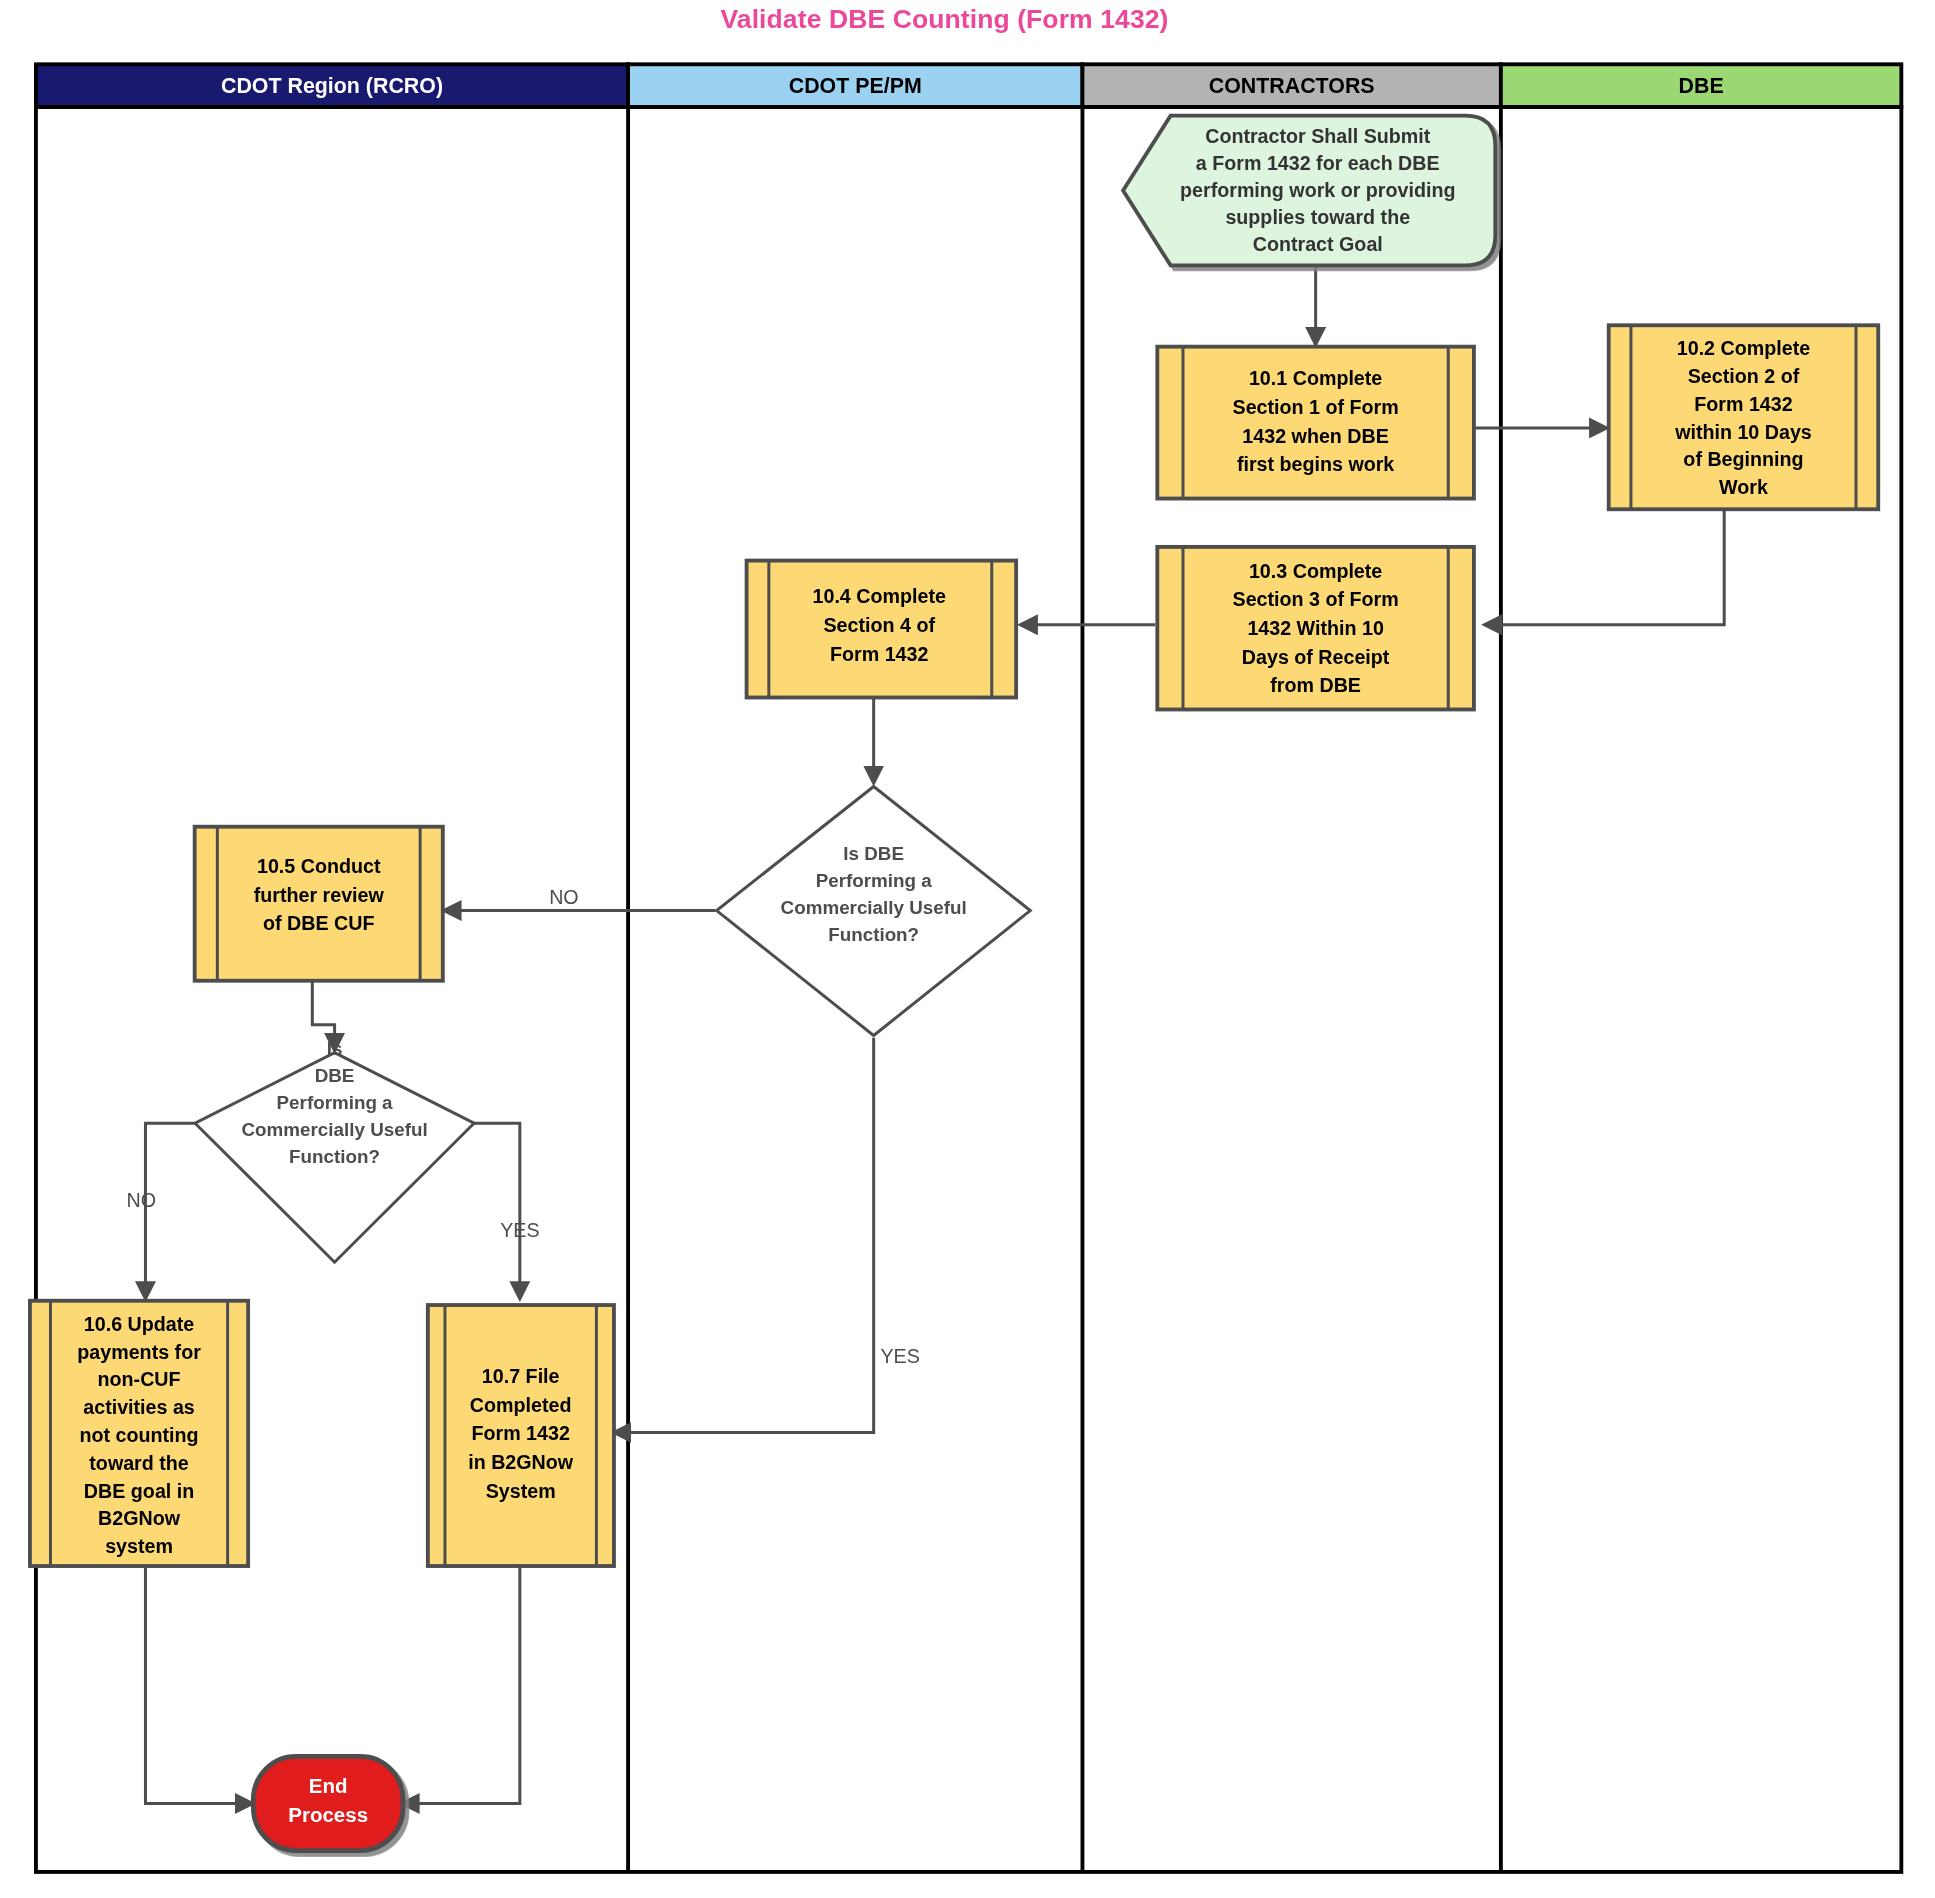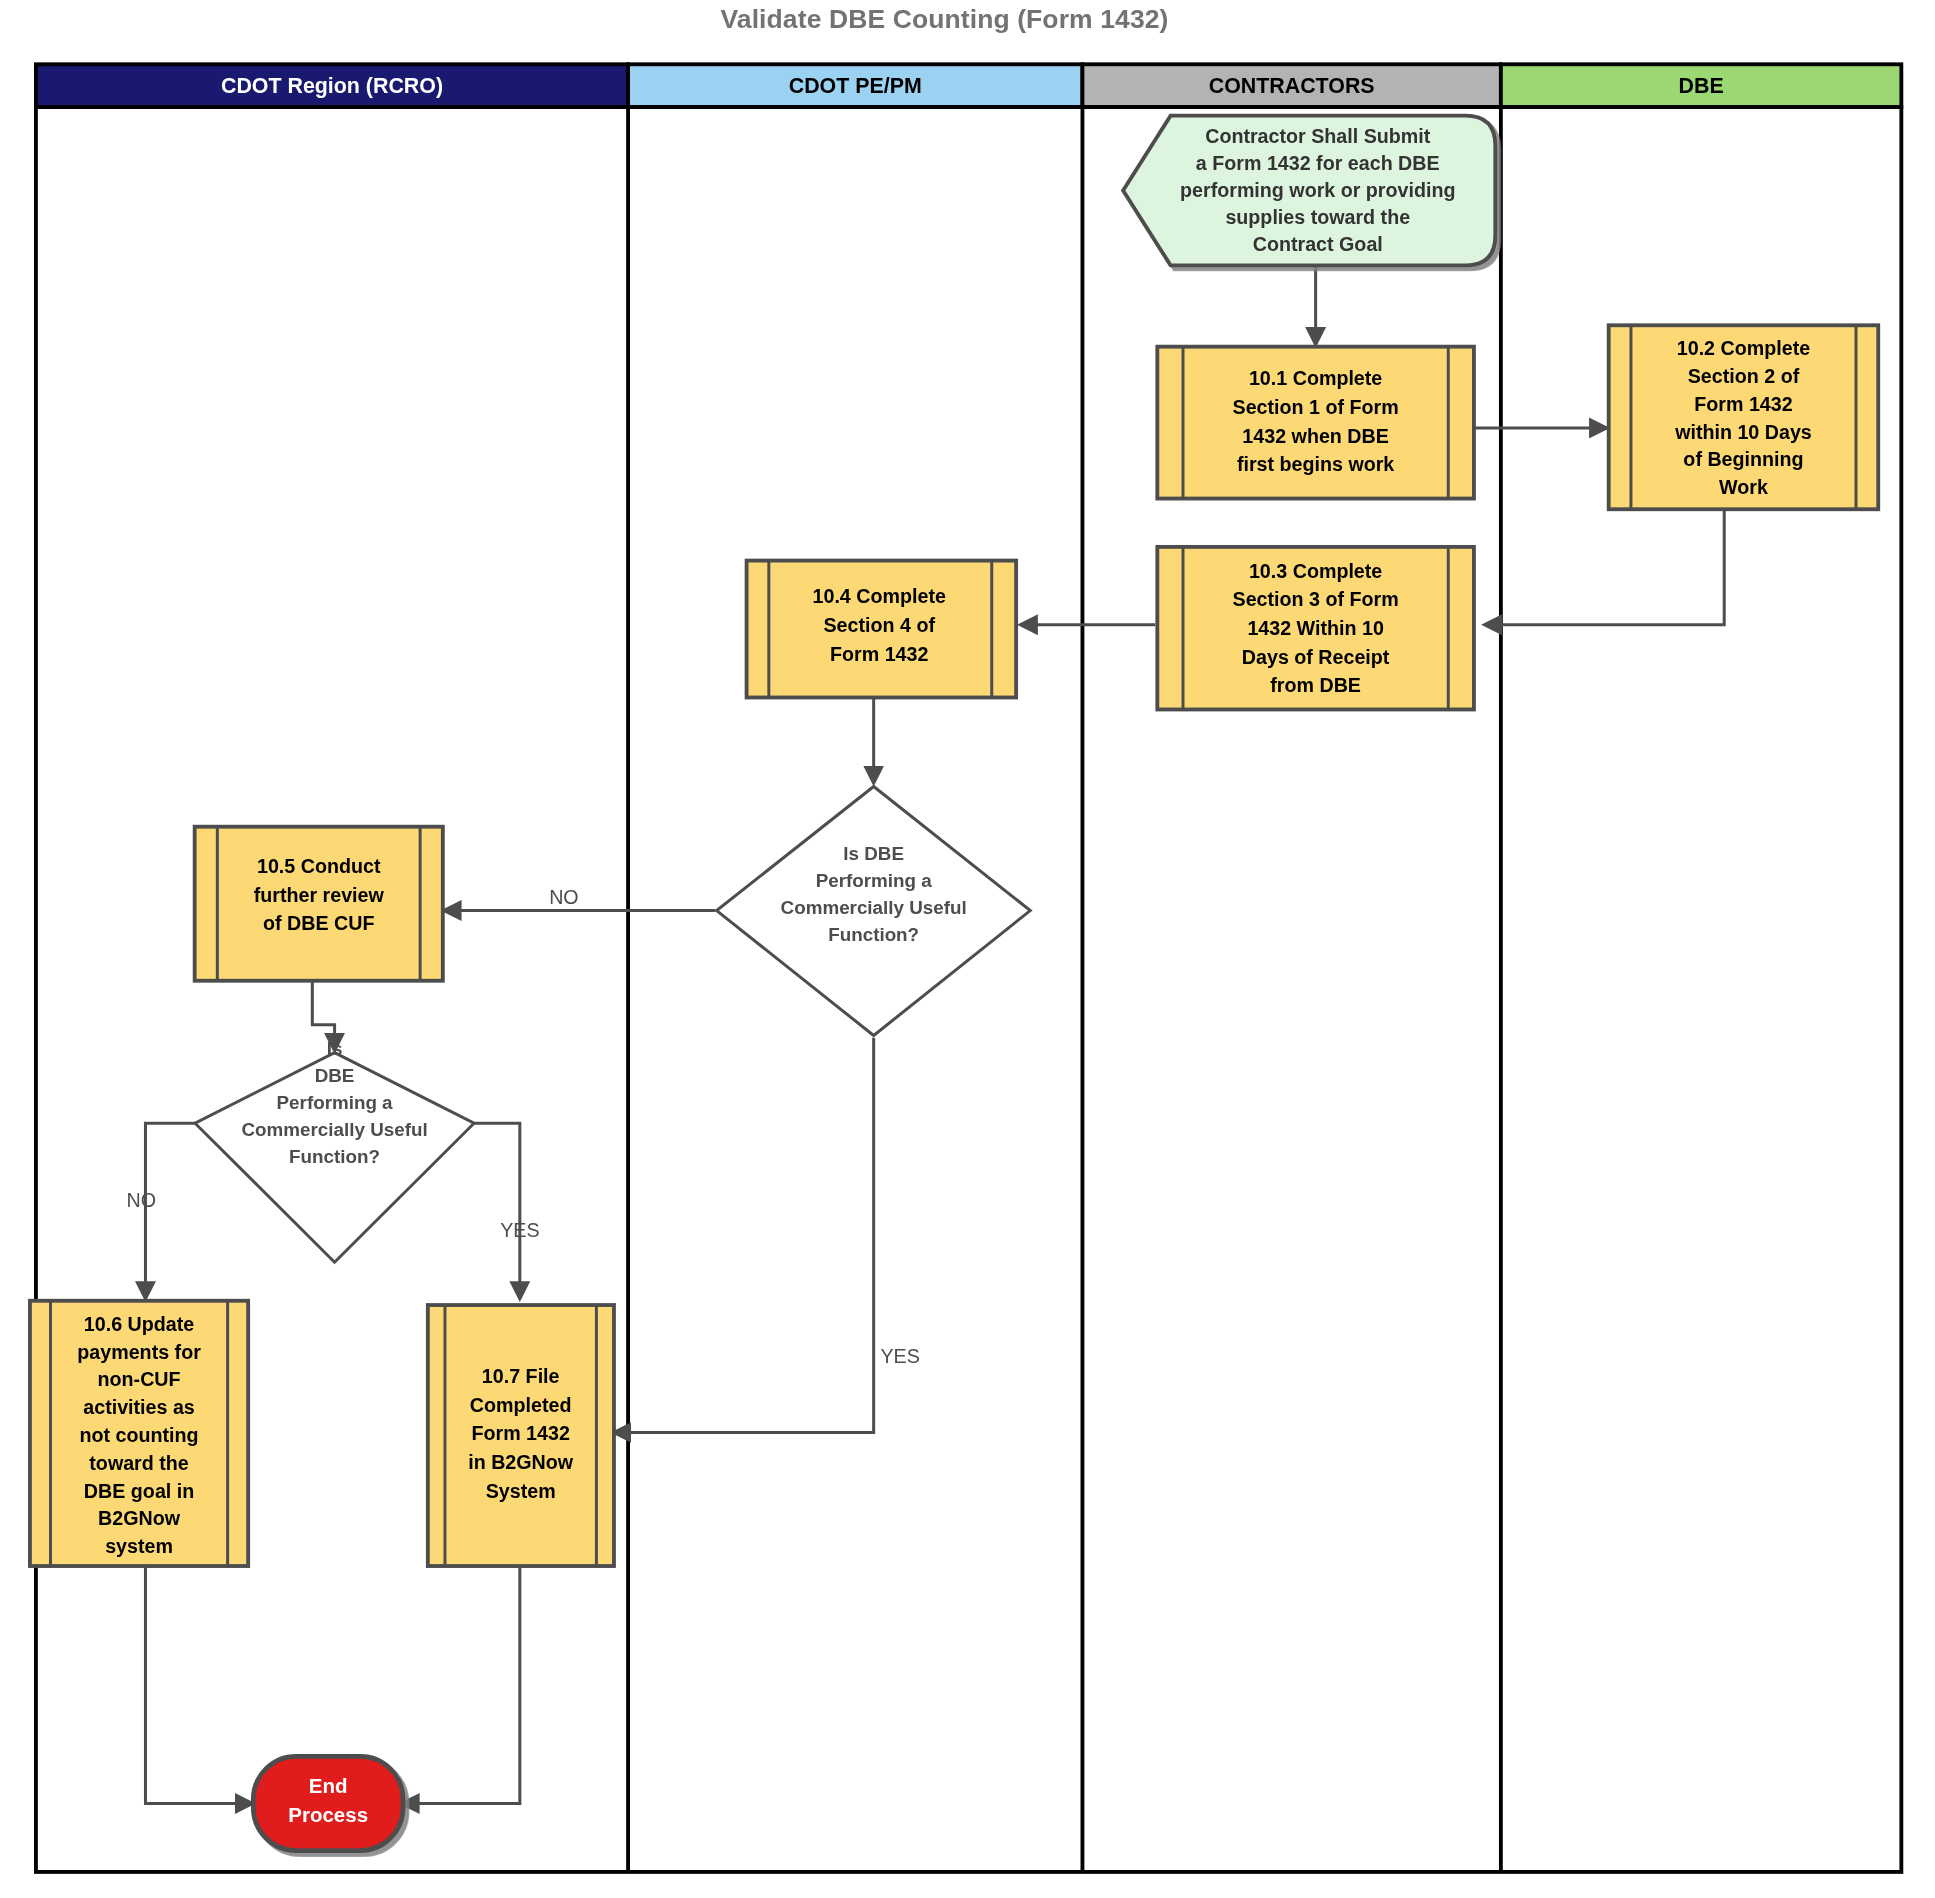--- a/index.html
+++ b/index.html
@@ -1,20 +1,20 @@
 <!DOCTYPE html>
 <html style="font-size:6.8px"><head>
 <meta charset="utf-8">
 <style>
   html,body{margin:0;padding:0;background:#ffffff;}
   body{font-family:"Liberation Sans",sans-serif;}
   #page{position:relative;width:1936px;height:1899px;background:#fff;overflow:hidden;}
   #chart-title{
     position:absolute;left:0;top:4.3px;width:1889px;text-align:center;
-    font-size:26.5px;font-weight:bold;color:#737373;letter-spacing:0.1px;
+    font-size:26.5px;font-weight:bold;color:#ec4899;letter-spacing:0.1px;
   }
   svg{position:absolute;left:0;top:0;width:1936px;height:1899px;}
   .lane-label{
     font-size:50px;font-weight:bold;text-anchor:middle;dominant-baseline:middle;
     font-family:"Liberation Sans",sans-serif;
   }
   .node-text{
     font-size:46px;font-weight:bold;fill:#000;text-anchor:middle;
     font-family:"Liberation Sans",sans-serif;
   }

